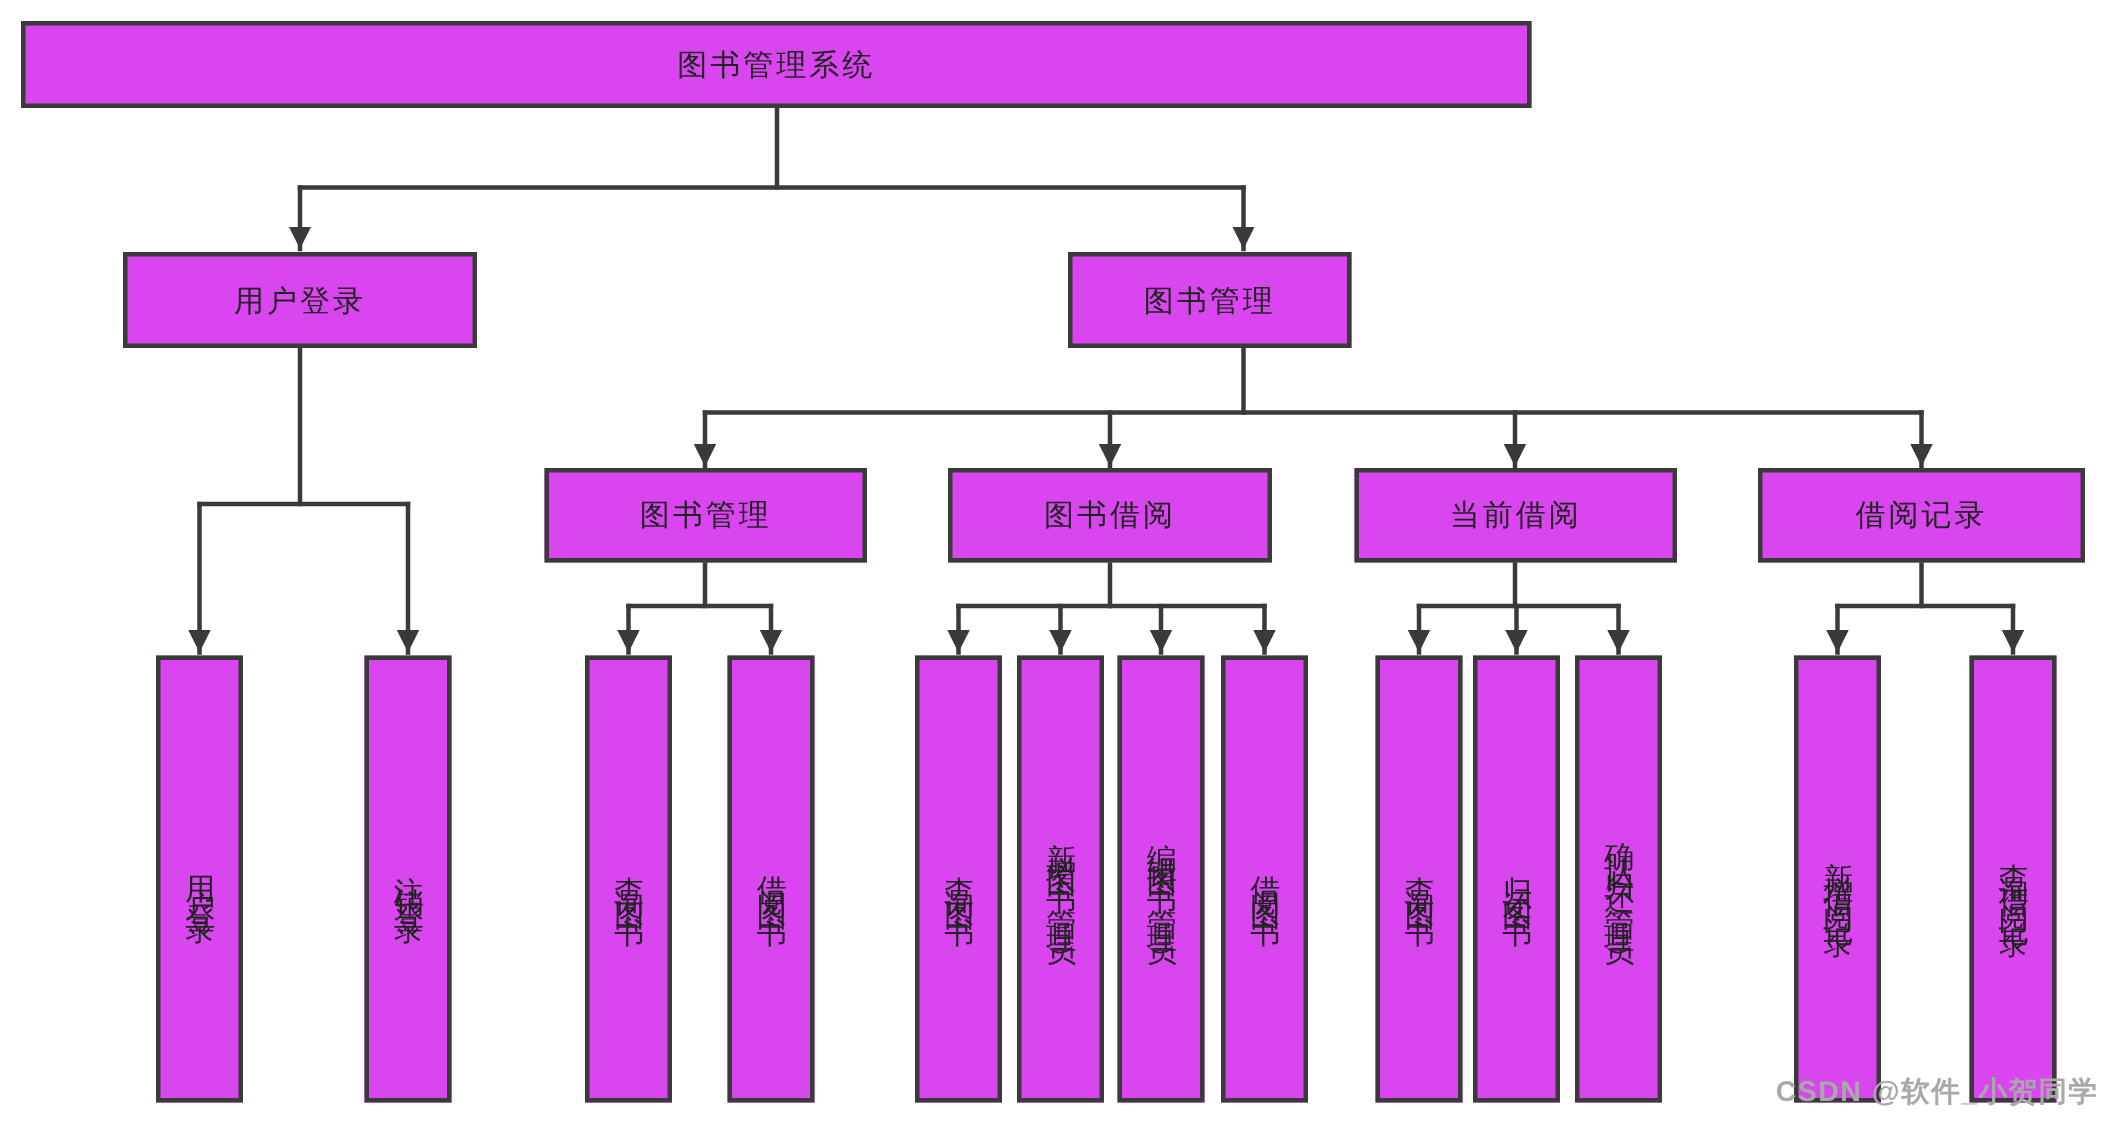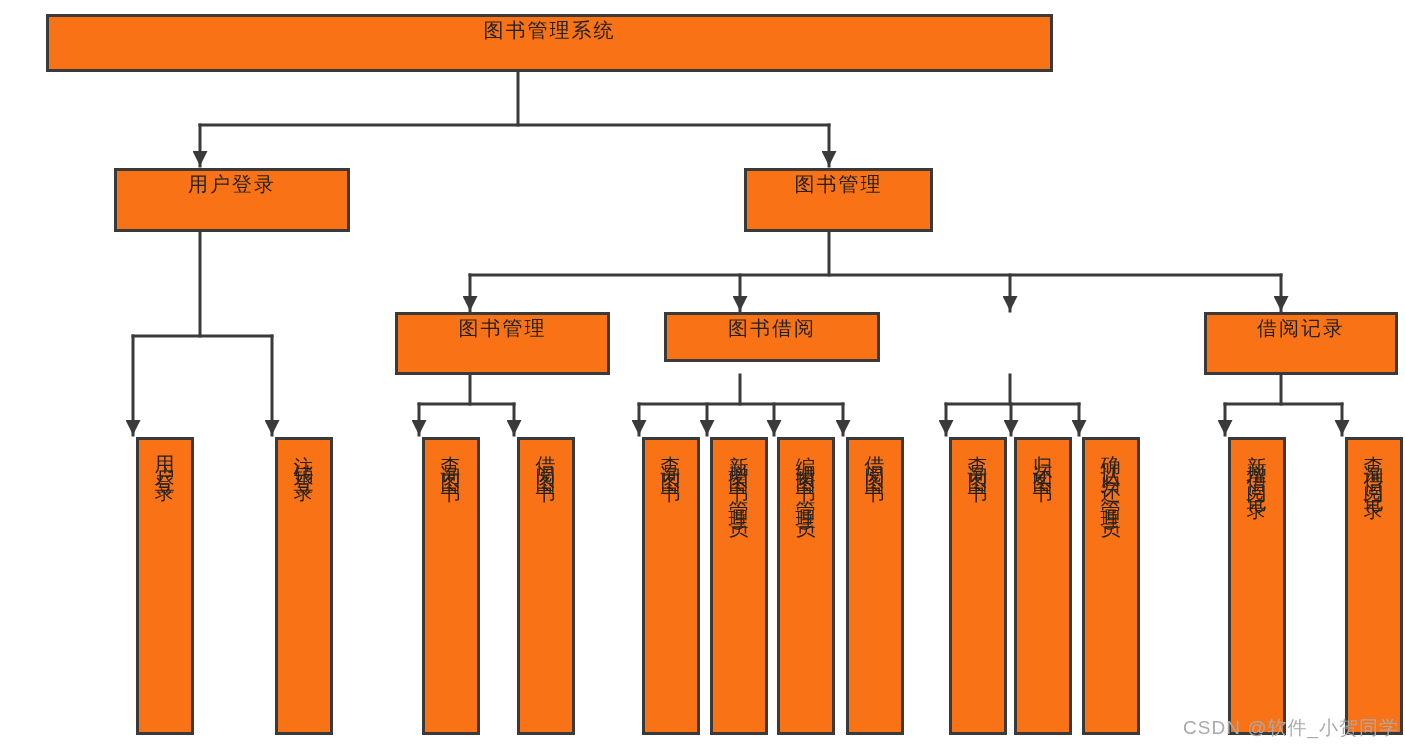--- a/index.html
+++ b/index.html
@@ -25,26 +25,25 @@
     stroke: var(--line, #3a3a3a);
     stroke-width: 3;
     fill: none;
     stroke-linecap: square;
   }
   .arrowhead { fill: var(--line, #3a3a3a); }
   .box {
     position: absolute;
     box-sizing: border-box;
     border: 3px solid var(--line, #3a3a3a);
-    background: #f97316;
+    background: #d946ef;
     display: flex;
-    align-items: flex-start;
+    align-items: center;
     justify-content: center;
     color: var(--text, #222222);
-    margin-left: 32px;
   }
   .hlbl {
     font-size: 20px;
     letter-spacing: 2px;
     white-space: nowrap;
   }
   .box.v {
     width: 58px;
     height: 298px;
   }
@@ -57,20 +56,21 @@
   }
   .watermark {
     position: absolute;
     right: 6px;
     top: 715px;
     font-size: 19px;
     letter-spacing: 1px;
     color: var(--watermark, #a9a9a9);
     white-space: nowrap;
     z-index: 5;
+    font-weight: bold;
   }
 </style>
 </head>
 <body>
 
 <div class="canvas">
 
   <svg class="connectors" viewBox="0 0 1405 747">
     <defs>
       <marker id="arw" viewBox="0 0 10 10" refX="10" refY="5" markerWidth="5" markerHeight="5" orient="auto">
@@ -126,24 +126,27 @@
   <div class="box" style="left:82px;top:168px;width:236px;height:64px">
     <span class="hlbl">用户登录</span>
   </div>
   <div class="box" style="left:712px;top:168px;width:189px;height:64px">
     <span class="hlbl">图书管理</span>
   </div>
 
   <div class="box" style="left:363px;top:312px;width:215px;height:63px">
     <span class="hlbl">图书管理</span>
   </div>
-  <div class="box" style="left:632px;top:312px;width:216px;height:50px">
+  <div class="box" style="left:632px;top:312px;width:216px;height:63px">
     <span class="hlbl">图书借阅</span>
   </div>
-  <div class="box" style="left:1172px;top:312px;width:194px;height:63px">
+  <div class="box" style="left:903px;top:312px;width:215px;height:63px">
+    <span class="hlbl">当前借阅</span>
+  </div>
+  <div class="box" style="left:1172px;top:312px;width:218px;height:63px">
     <span class="hlbl">借阅记录</span>
   </div>
 
   <div class="box v" style="left:104px;top:437px">
     <span class="vlbl">用户登录</span>
   </div>
   <div class="box v" style="left:243px;top:437px">
     <span class="vlbl">注销登录</span>
   </div>
 

